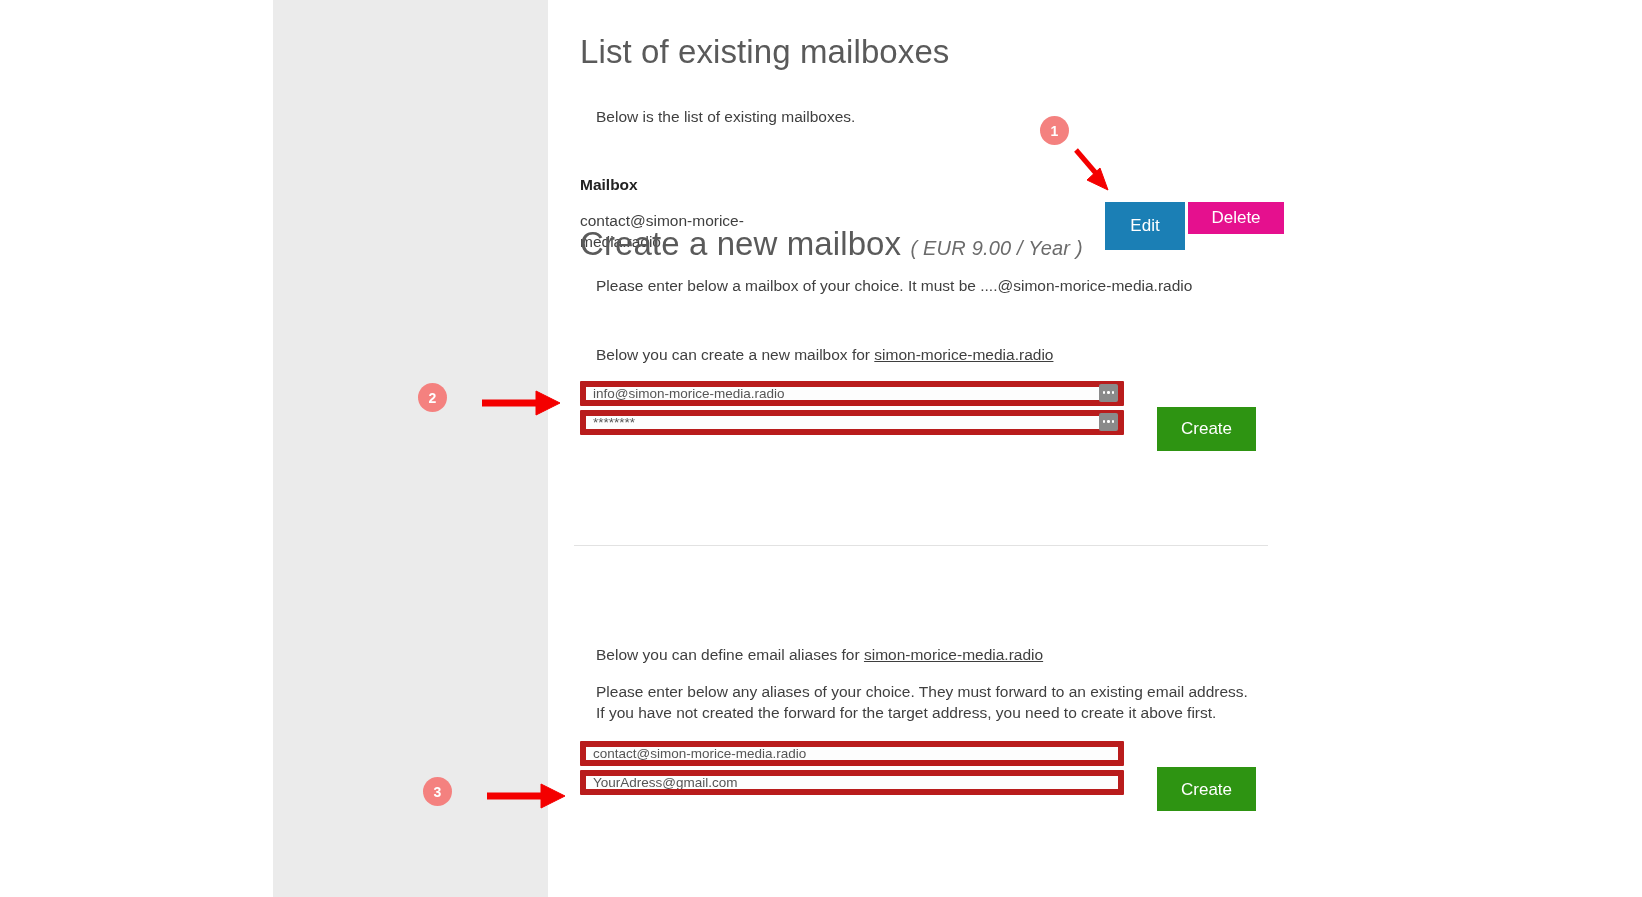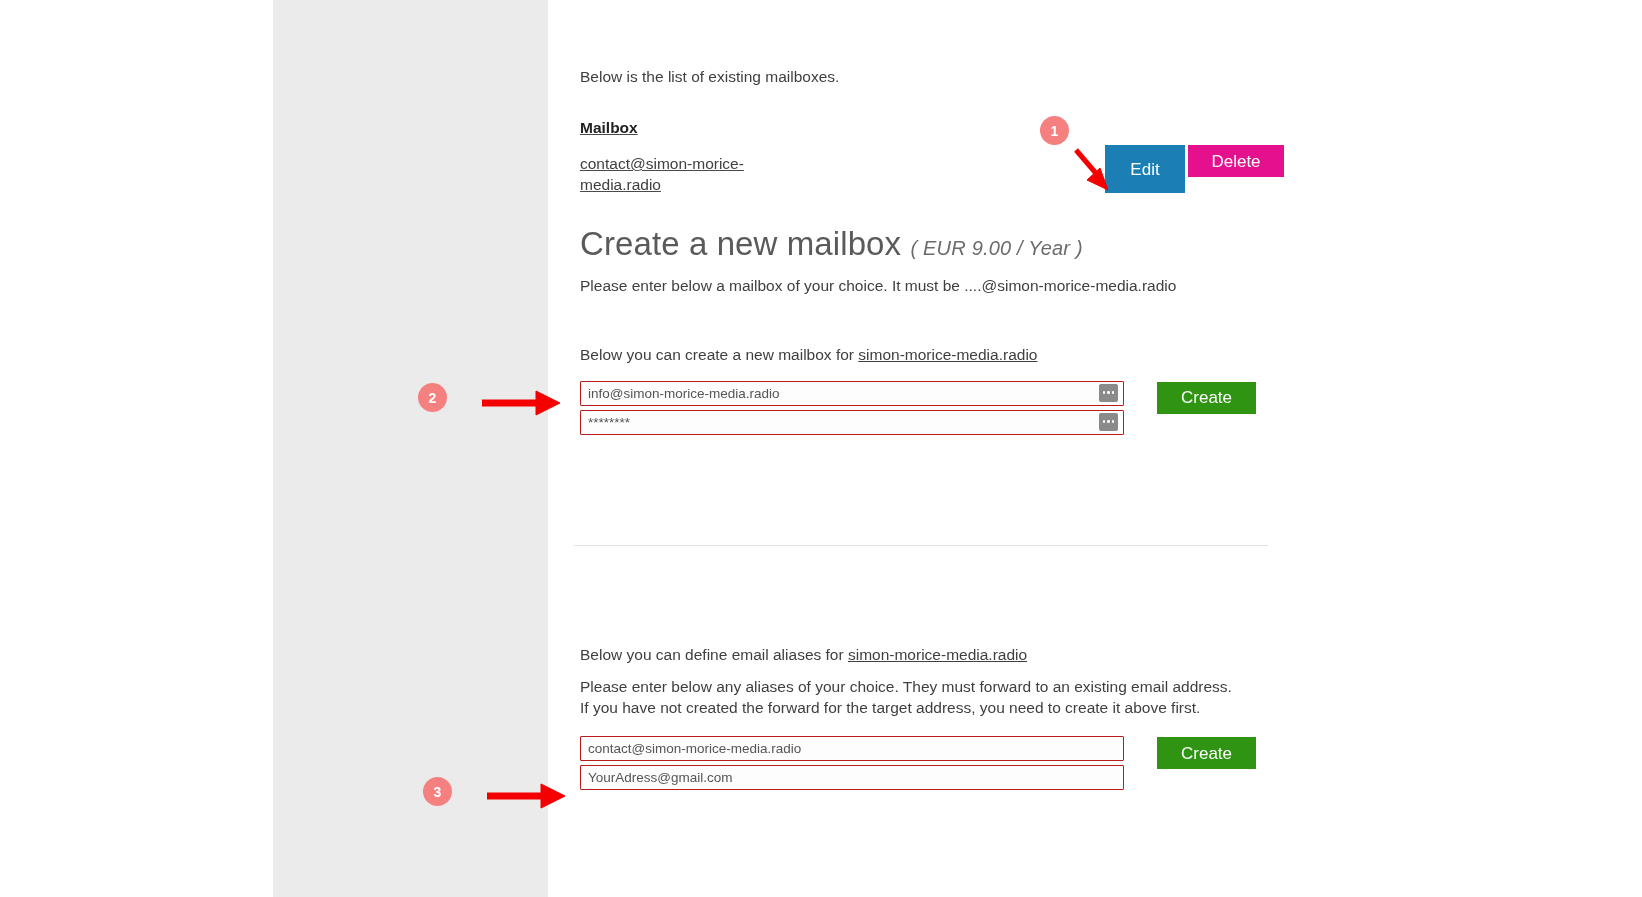--- a/index.html
+++ b/index.html
@@ -56,36 +56,36 @@
     font-size: 20px;
     font-style: italic;
     color: #6b6b6b;
     font-weight: 400;
     letter-spacing: 0.2px;
   }
   p.body-text {
     font-size: 15.5px;
     line-height: 21px;
     color: #3f3f3f;
-    margin: 0;
+    margin: 16px;
   }
   .strong-label {
     font-size: 15.5px;
     font-weight: bold;
     color: #222;
   }
   a.domain-link {
     color: #3f3f3f;
     text-decoration: underline;
   }
 
   
   #sec-mailbox-list { position: absolute; left: 0; top: 32px; width: 700px; }
   #sec-mailbox-list .intro { margin-top: 34px; }
-  #mailbox-table { margin-top: 32px; position: relative; text-decoration: underline; }
+  #mailbox-table { margin-top: 49px; position: relative; }
   #mailbox-table .row-head { }
   #mailbox-table .row-item { margin-top: 16px; }
   .mailbox-address {
     font-size: 15.5px;
     line-height: 21px;
     color: #3f3f3f;
     width: 210px;
   }
   .row-actions {
     position: absolute;
@@ -122,21 +122,21 @@
   .form-stack { margin-top: 16px; position: relative; }
   .field-wrap {
     position: relative;
     width: 544px;
     margin-bottom: 4px;
   }
   .text-input {
     width: 544px;
     height: 25px;
     box-sizing: border-box;
-    border: 1px solid #b91c1c;
+    border: 6px solid #b91c1c;
     background: #fdfdfd;
     font-family: "Liberation Sans", sans-serif;
     font-size: 13.5px;
     color: #555;
     padding: 2px 30px 2px 7px;
     outline: none;
     border-radius: 1px;
   }
   .text-input::placeholder { color: #7c7c7c; }
   .autofill-icon {
@@ -159,26 +159,27 @@
     height: 2.5px;
     background: #ffffff;
     border-radius: 50%;
   }
   .btn-create {
     position: absolute;
     background: #2e9412;
     color: #fff;
     border: 0;
     width: 99px;
-    height: 32px;
+    height: 44px;
     font-size: 17px;
     font-family: "Liberation Sans", sans-serif;
     cursor: pointer;
     line-height: 1;
     padding: 0;
+    margin-top: 25px;
   }
   #create-mailbox-button { left: 577px; top: 1px; }
 
   
   #divider {
     position: absolute;
     left: -6px;
     top: 545px;
     width: 694px;
     height: 1px;
@@ -218,20 +219,21 @@
 </head>
 <body>
 
 <div id="page">
 
   <div id="left-rail"></div>
 
   <div id="content">
 
     <section id="sec-mailbox-list">
+      <h1 class="page-title">List of existing mailboxes</h1>
 
       <p class="body-text intro">Below is the list of existing mailboxes.</p>
 
       <div id="mailbox-table">
         <div class="row-head">
           <span class="strong-label">Mailbox</span>
         </div>
         <div class="row-item">
           <div class="mailbox-address">contact@simon-morice-media.radio</div>
         </div>

